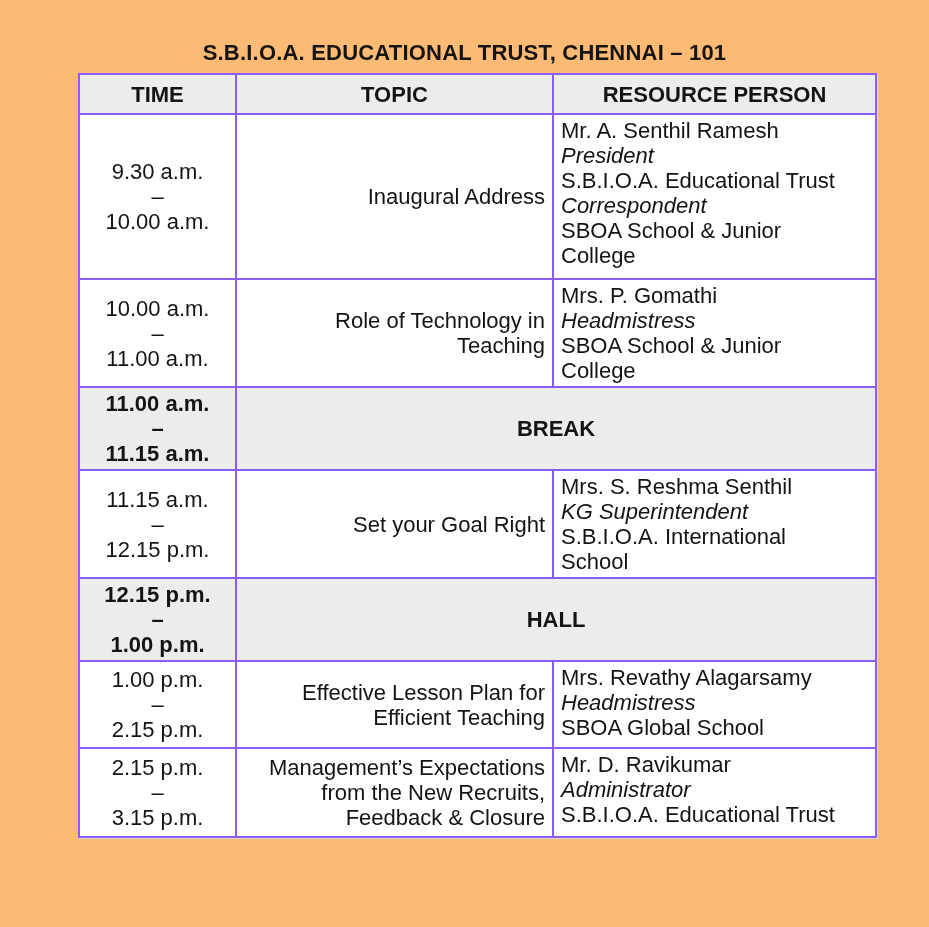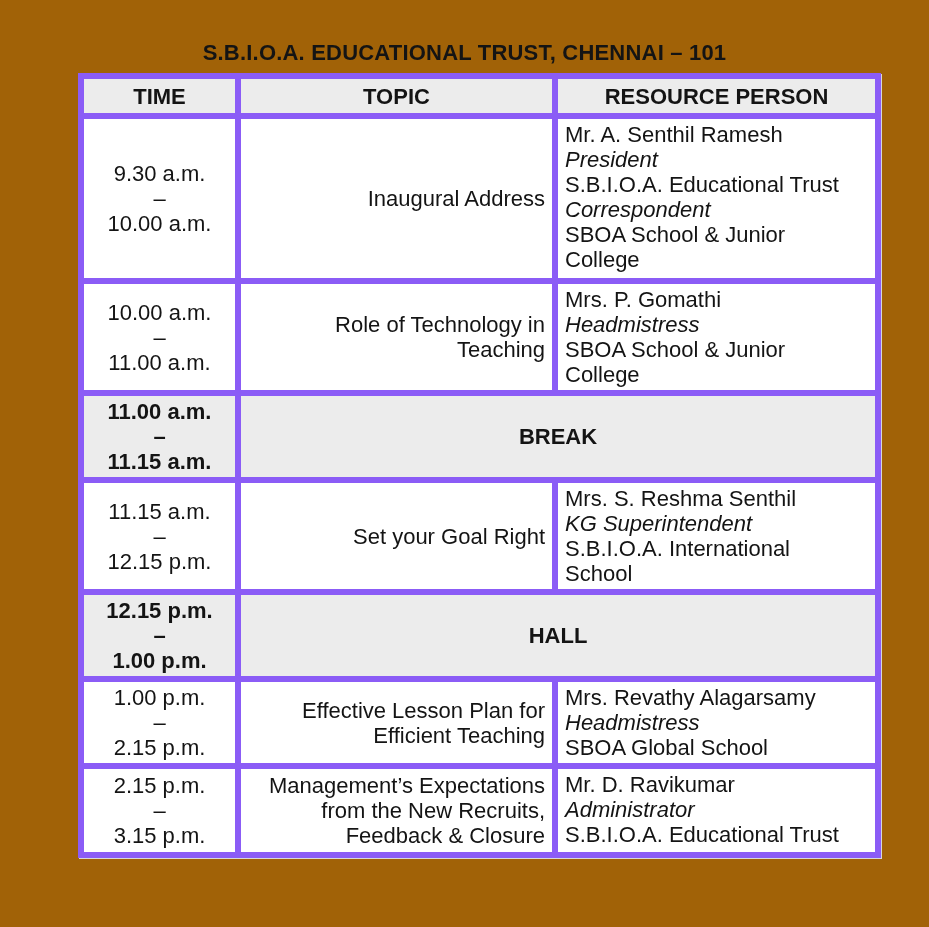--- a/index.html
+++ b/index.html
@@ -4,21 +4,21 @@
 <style>
   html, body {
     margin: 0;
     padding: 0;
     background: #ffffff;
   }
   .page {
     position: relative;
     width: 929px;
     height: 927px;
-    background: #a16207;
+    background: #fdba74;
     font-family: "Liberation Sans", sans-serif;
     color: #141414;
     overflow: hidden;
   }
   .doc-header {
     padding-top: 40px;
     text-align: center;
   }
   .doc-title {
     font-size: 22px;
@@ -46,21 +46,21 @@
   sup { font-size: 14px; }
 
   table.schedule {
     border-collapse: collapse;
     table-layout: fixed;
     width: 797px;
     margin: 8px 0 0 78px;
     background: #ffffff;
   }
   table.schedule td, table.schedule th {
-    border: 6px solid #8b5cf6;
+    border: 2px solid #8b5cf6;
     padding: 3px 7px;
     font-size: 22px;
     line-height: 25px;
     overflow: hidden;
   }
   table.schedule { border: 2px solid #2a2a2a; box-shadow: 1px 1px 0 0 #d8d8d8; }
   th.col-head {
     background: #ececec;
     font-weight: bold;
     text-align: center;

